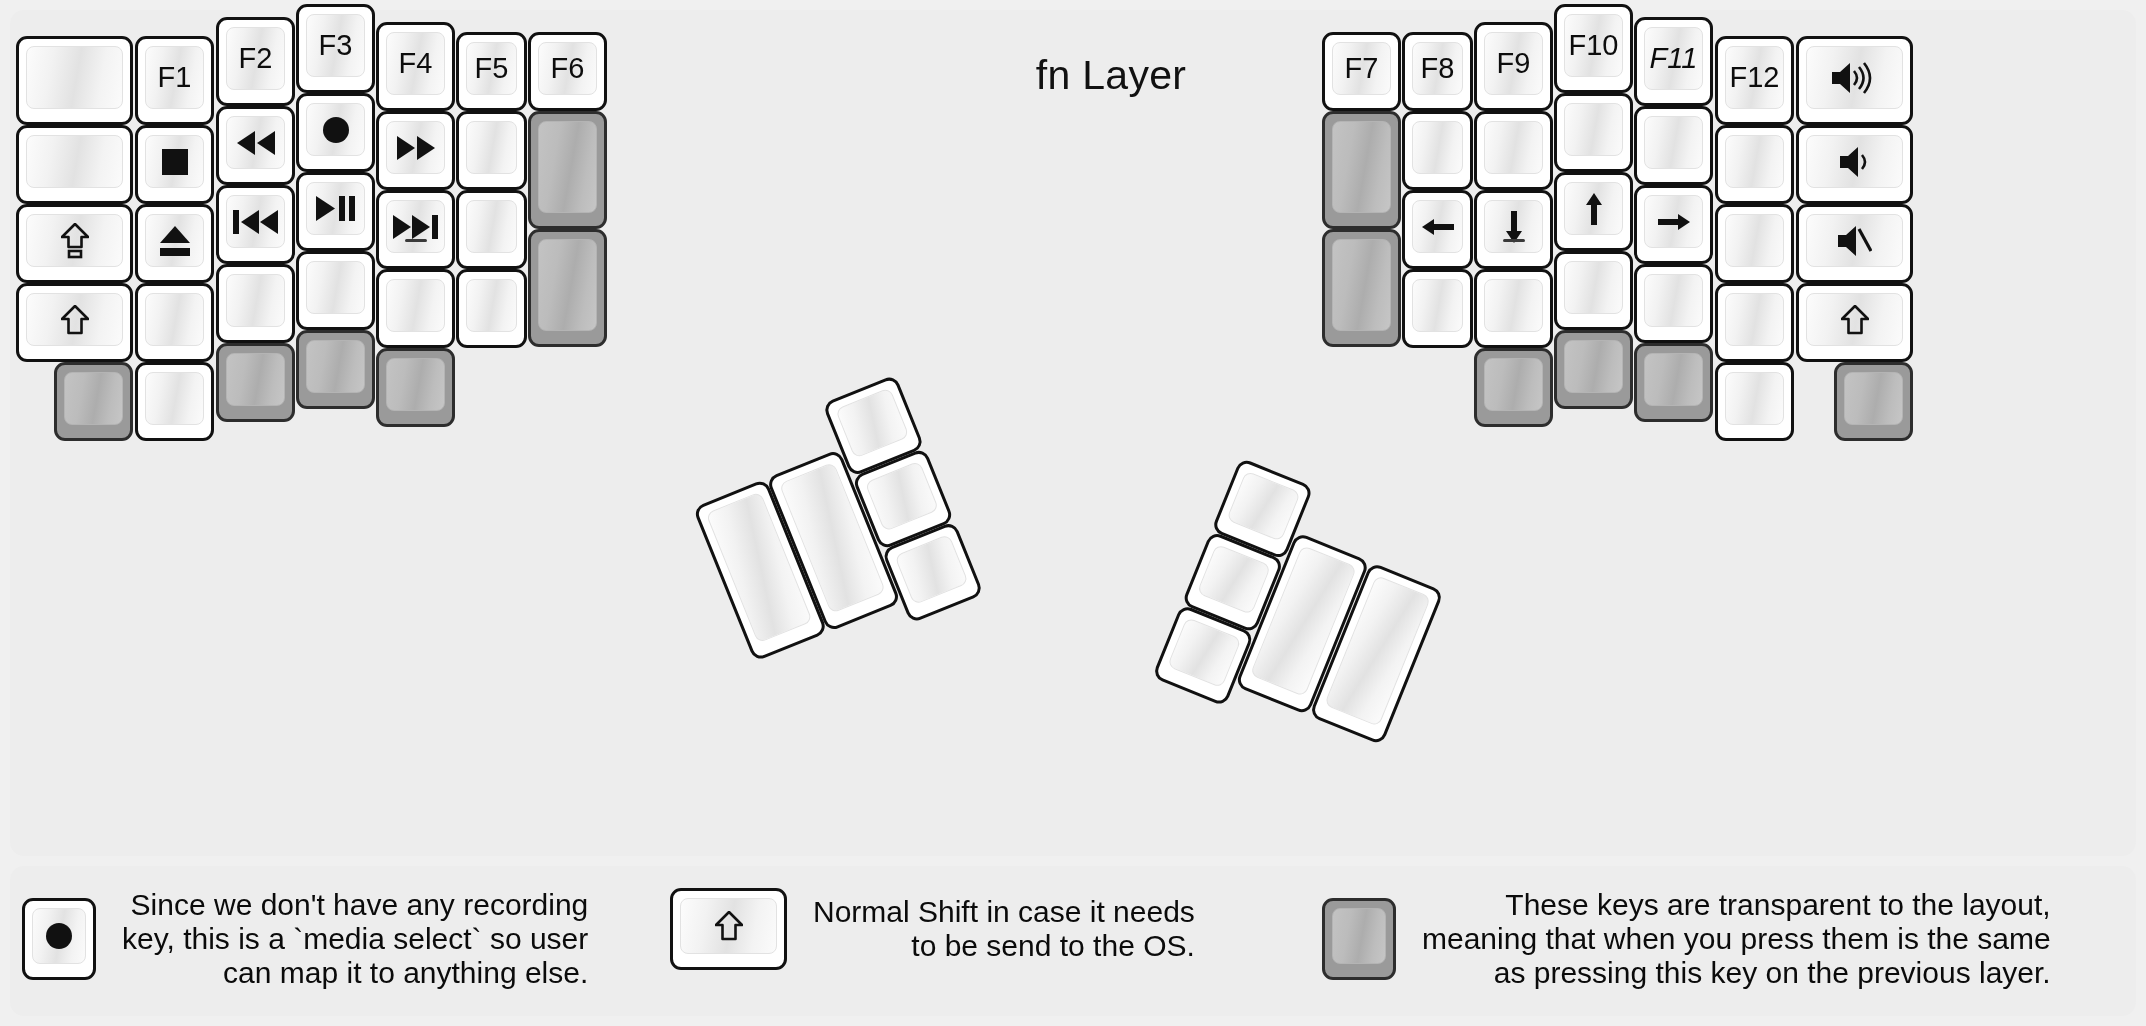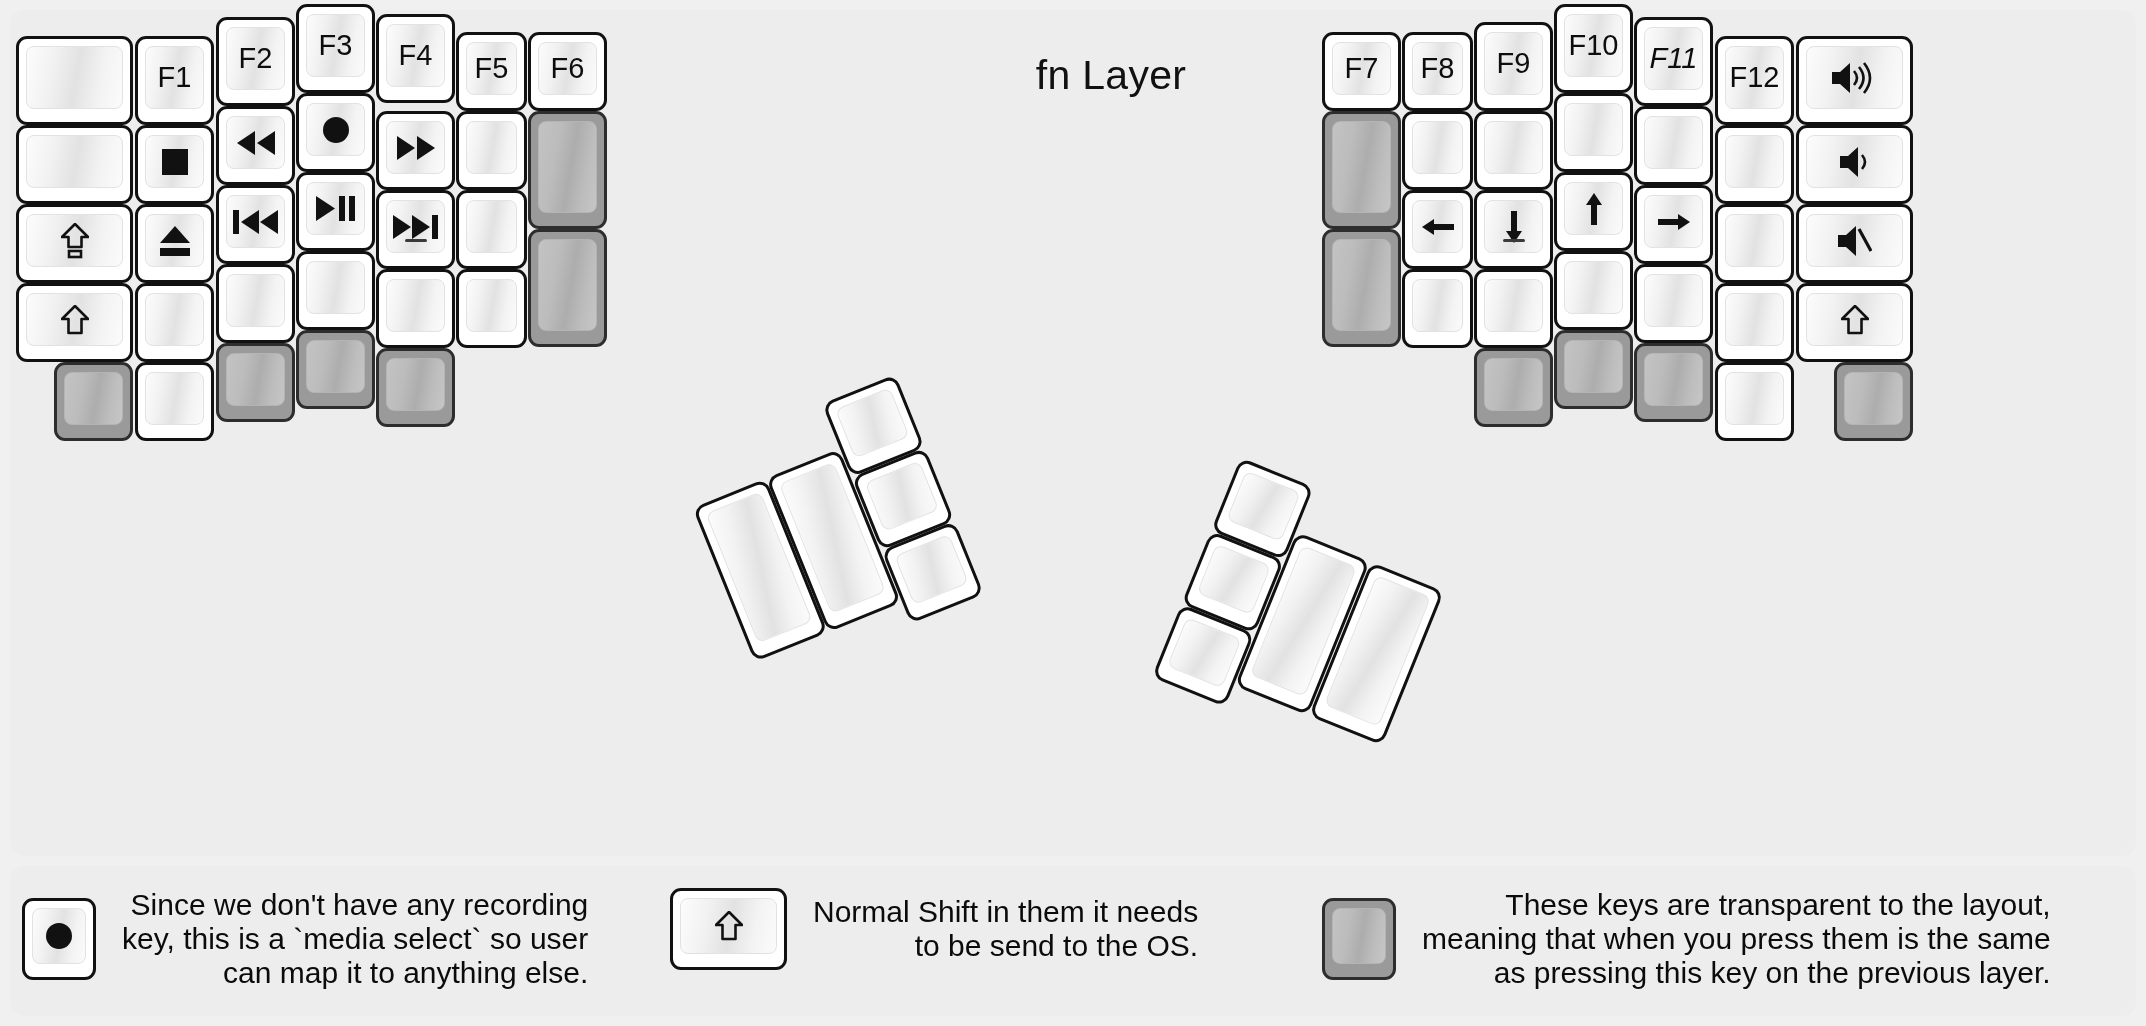--- a/index.html
+++ b/index.html
@@ -241,21 +241,21 @@
             </svg>
           </span>
         </div>
       </div>
       <div class="key" style="left: 296px; top: 251px; width: 79px; height: 79px;">
         <div class="cap"></div>
       </div>
       <div class="key trans" style="left: 296px; top: 330px; width: 79px; height: 79px;">
         <div class="cap"></div>
       </div>
-      <div class="key" style="left: 376px; top: 14px; width: 79px; height: 89px;">
+      <div class="key" style="left: 376px; top: 22px; width: 79px; height: 89px;">
         <div class="cap">
           <span class="legend-text">F4</span>
         </div>
       </div>
       <div class="key" style="left: 376px; top: 111px; width: 79px; height: 79px;">
         <div class="cap">
           <span class="glyph">
             <svg width="38" height="24" viewBox="0 0 38 24" fill="#111">
               <path d="M0 0 L0 24 L18 12 Z"></path>
               <path d="M20 0 L20 24 L38 12 Z"></path>
@@ -524,21 +524,21 @@
       <div class="legend-item" style="left: 670px; top: 888px;">
         <div class="legend-key" style="width: 117px; height: 82px;">
           <div class="cap">
             <span class="glyph">
               <svg width="28" height="30" viewBox="0 0 28 30" fill="#111">
                 <path d="M14 1 L27 14 L20.5 14 L20.5 28 L7.5 28 L7.5 14 L1 14 Z" fill="none" stroke="#111" stroke-width="2.6" stroke-linejoin="round"></path>
               </svg>
             </span>
           </div>
         </div>
-        <div class="legend-desc">Normal Shift in them it needs
+        <div class="legend-desc">Normal Shift in case it needs
 to be send to the OS.</div>
       </div>
       <div class="legend-item" style="left: 1278px; top: 888px; margin-left: 44px;">
         <div class="legend-key trans" style="width: 74px; height: 82px;">
           <div class="cap"></div>
         </div>
         <div class="legend-desc">These keys are transparent to the layout,
 meaning that when you press them is the same
 as pressing this key on the previous layer.</div>
       </div>

